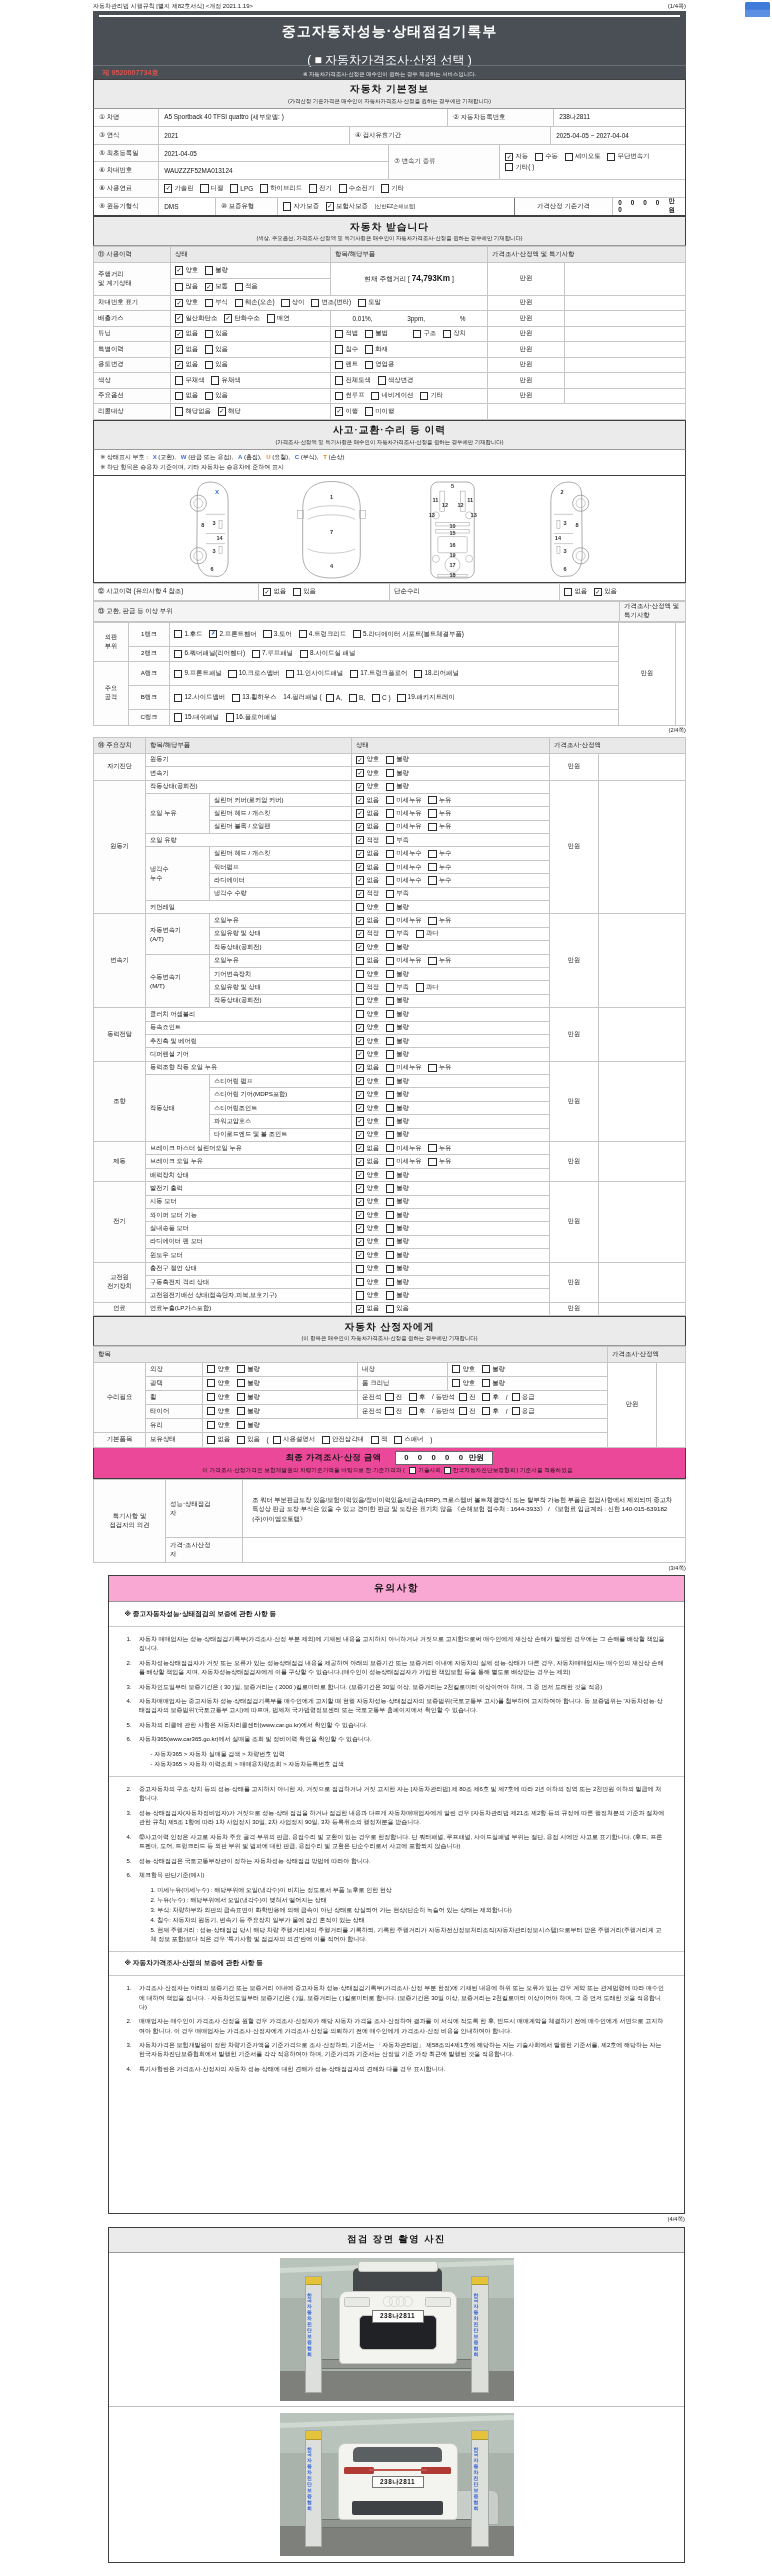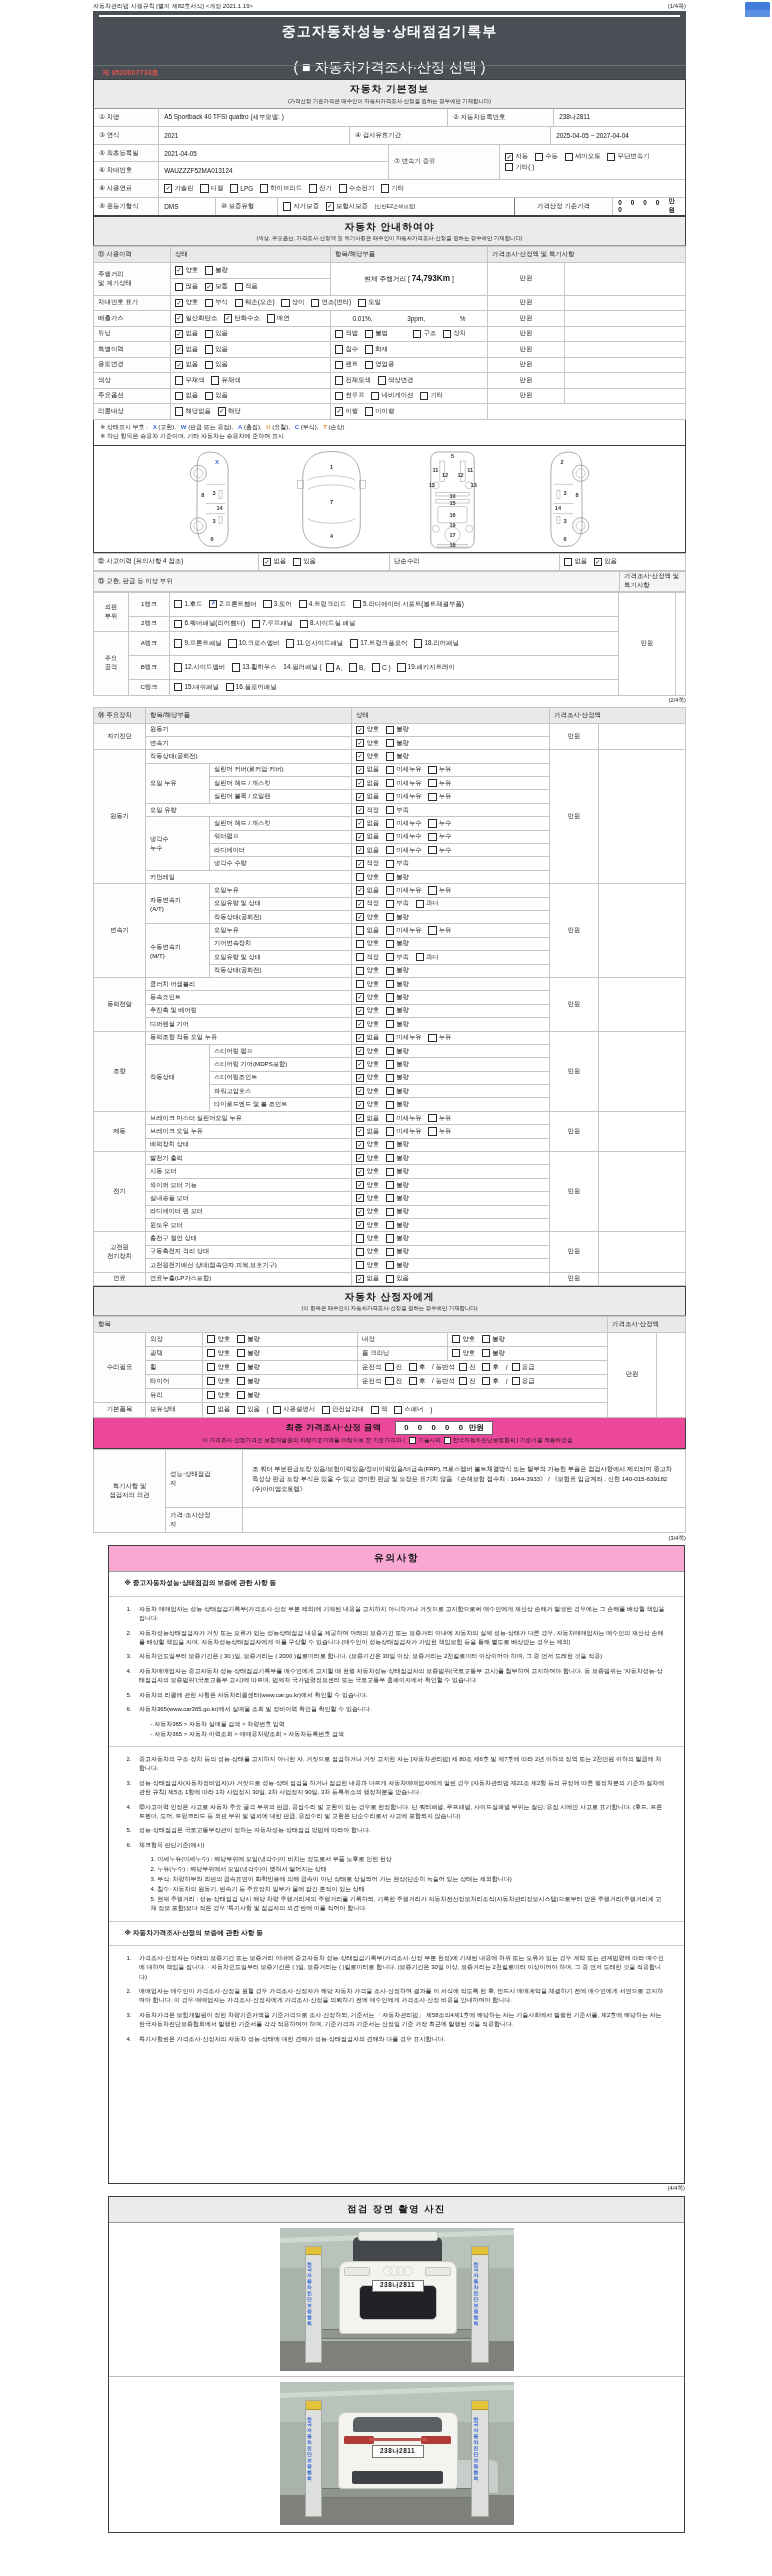--- a/index.html
+++ b/index.html
@@ -7,21 +7,21 @@
        font-family:"Liberation Sans","DejaVu Sans",sans-serif;color:#141414}
   .wrapA{width:593px;margin-left:93px}
   .wrapB{width:577px;margin-left:108px}
   
   .topstrip{display:flex;justify-content:space-between;align-items:flex-end;height:9.3px;font-size:6px;color:#222;padding-top:1.5px}
   .badge{position:absolute;top:1.5px;right:3.1px;width:25px;height:15.5px;background:#3f7bd9;border-radius:1.5px;box-shadow:inset 0 -7.2px 0 #5b90e2}
   
   .dark{background:#4a4f55;color:#fff;height:68px;position:relative;text-align:center}
   .wline{position:absolute;top:4.1px;left:6.2px;right:6.2px;height:2.6px;background:#fff}
   .htitle{padding-top:12.4px;font-size:14px;font-weight:bold;letter-spacing:1px}
-  .hsub{font-size:14px;margin-top:18px}
+  .hsub{font-size:12px;margin-top:11px}
   .hnote{font-size:5.4px;margin-top:2.1px;color:#e8e8e8}
   .docno{position:absolute;left:0;bottom:0;height:13.4px;line-height:13.4px;padding-left:9.3px;font-size:7.2px;font-weight:bold;color:#d95550;border-top:0.5px solid #6a6f74;width:100%;box-sizing:border-box;text-align:left}
   
   .band{background:#ebebeb;border:1px solid #3f3f3f;border-bottom:0.5px solid #9a9a9a;text-align:center;padding:3.6px 0 3.1px}
   .bt{font-size:9.8px;font-weight:bold;letter-spacing:1px}
   .bs{font-size:5.4px;margin-top:1.5px;color:#222}
   
   table{border-collapse:collapse;table-layout:fixed;width:100%}
   .otable{border:1px solid #3f3f3f;border-top:none}
   td,th{border:0.5px solid #c6c6c6;font-size:6.4px;padding:0.5px 4.1px;vertical-align:middle;overflow:hidden}
@@ -260,21 +260,21 @@
         </div>
       <div class="bc lab" style="width:98px;border-left:1px solid #777;justify-content:center">가격산정 기준가격</div>
       <div class="bc" style="flex:1;justify-content:center;font-weight:bold">
         <span class="fdigits">0 0 0 0 0</span>
         <span>만원</span>
       </div>
     </div>
   </div>
 
   <div class="band">
-    <div class="bt">자동차 안내하여야</div>
+    <div class="bt">자동차 받습니다</div>
     <div class="bs">(색상, 주요옵션, 가격조사·산정액 및 특기사항은 매수인이 자동차가격조사·산정을 원하는 경우에만 기재합니다)</div>
   </div>
   <table class="otable ctable">
     <colgroup>
         <col style="width:77px">
         <col style="width:160px">
         <col style="width:157px">
         <col style="width:77px">
         <col>
       </colgroup>
@@ -572,20 +572,24 @@
                 <span class="ckbox"></span>
                 <span class="cklabel">미이행</span>
               </span>
             </span>
           </td>
       <td colspan="2" class="emp"></td>
     </tr>
   </tbody>
     </table>
 
+  <div class="band">
+    <div class="bt">사고·교환·수리 등 이력</div>
+    <div class="bs">(가격조사·산정액 및 특기사항은 매수인이 자동차가격조사·산정을 원하는 경우에만 기재합니다)</div>
+  </div>
   <div class="legend">
     <div>
       <span>※ 상태표시 부호 :</span>
       <span class="mk b">X</span> <span>(교환),</span>
       <span class="mk b">W</span> <span>(판금 또는 용접),</span>
       <span class="mk b">A</span> <span>(흠집),</span>
       <span class="mk o">U</span> <span>(요철),</span>
       <span class="mk b">C</span> <span>(부식),</span>
       <span class="mk o">T</span> <span>(손상)</span>
     </div>

